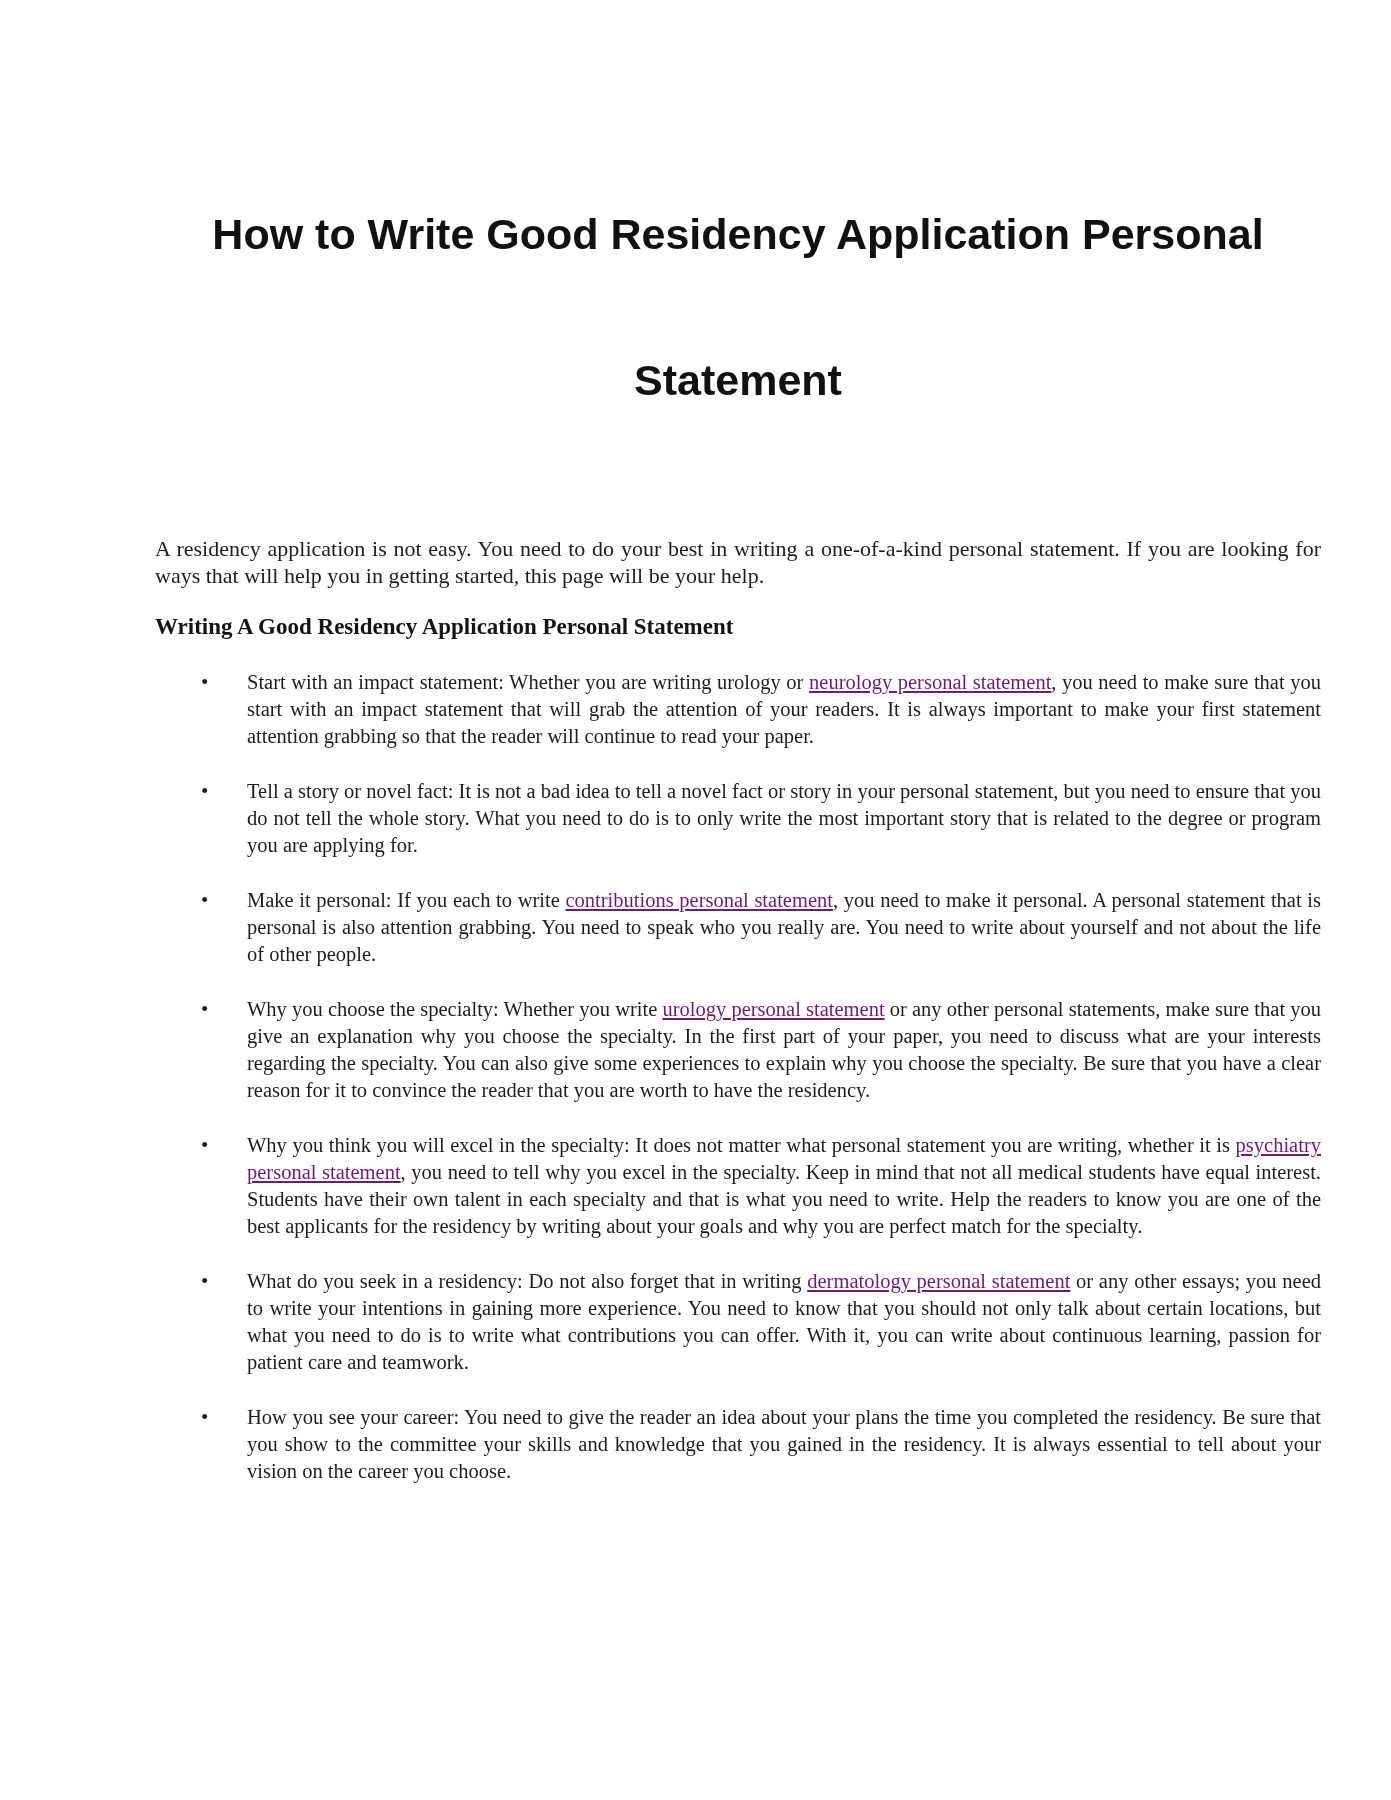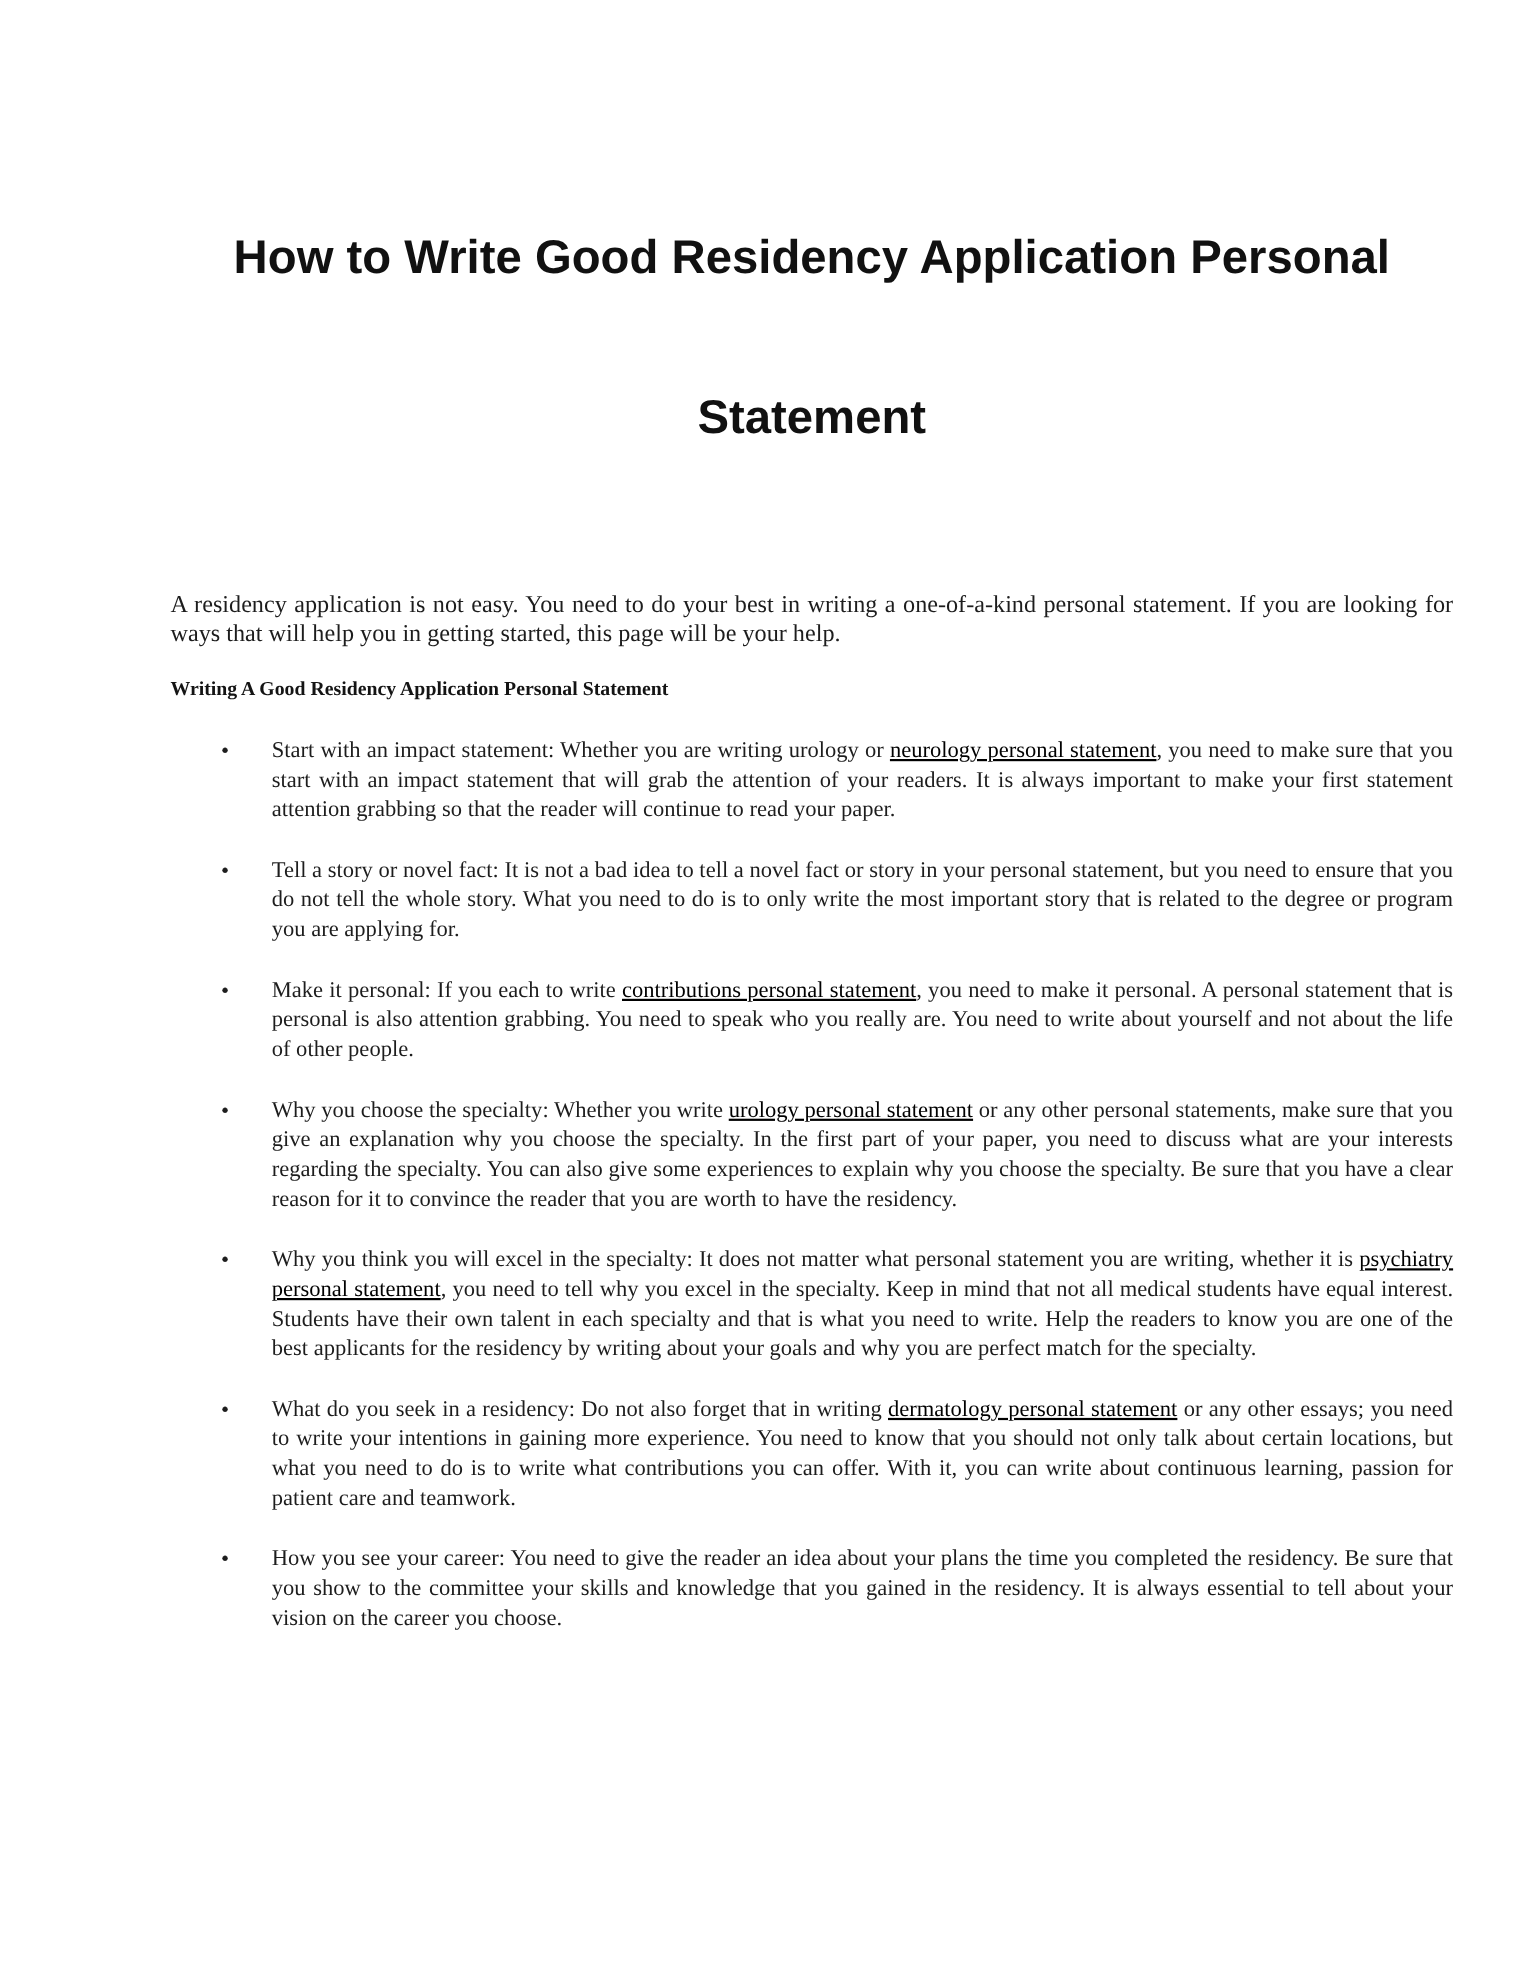--- a/index.html
+++ b/index.html
@@ -33,21 +33,21 @@
     margin-top: 130px;
     font-size: 22px;
     line-height: 27px;
     text-align: justify;
   }
   .section-heading {
     margin-top: 22px;
     font-family: "Liberation Serif", "DejaVu Serif", serif;
     font-weight: bold;
     color: #141414;
-    font-size: 18px;
+    font-size: 23px;
     line-height: 31px;
   }
   ul.bullet-list {
     margin-top: 27px;
     list-style: none;
   }
   ul.bullet-list li {
     position: relative;
     padding-left: 92px;
     font-size: 20.5px;
@@ -58,21 +58,21 @@
   ul.bullet-list li::before {
     content: "\2022";
     position: absolute;
     left: 46px;
     top: 0;
     font-size: 21px;
     line-height: 27px;
     color: #1d1d1d;
   }
   a.doc-link {
-    color: #000000;
+    color: #701a75;
     text-decoration: underline;
     cursor: pointer;
   }
 </style>
 </head>
 <body>
 
 <div class="page">
   <h1 class="doc-title">
     <span class="title-line title-line-1">How to Write Good Residency Application Personal</span>

